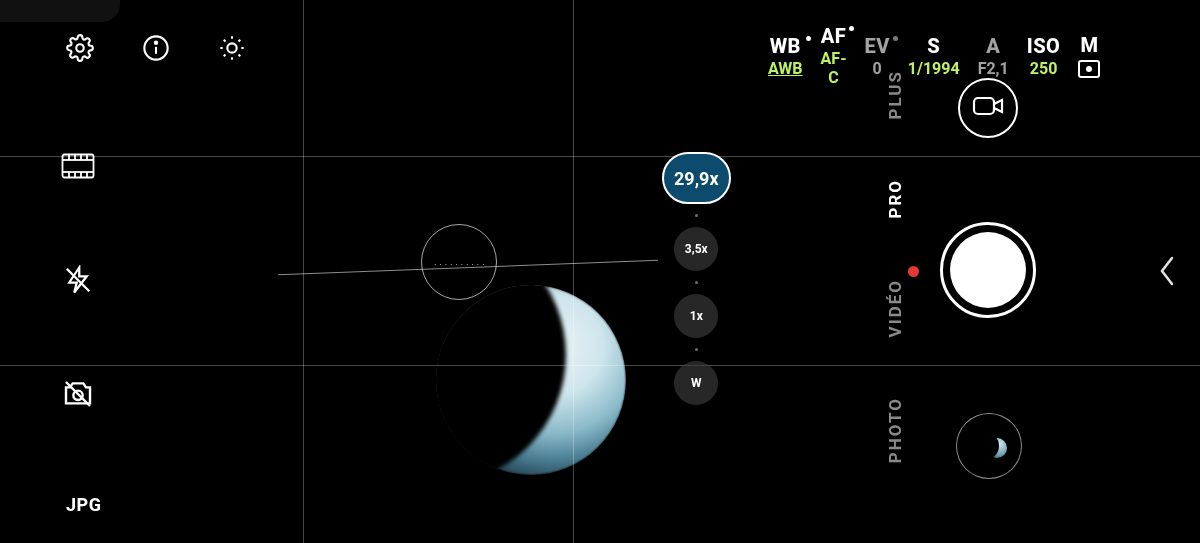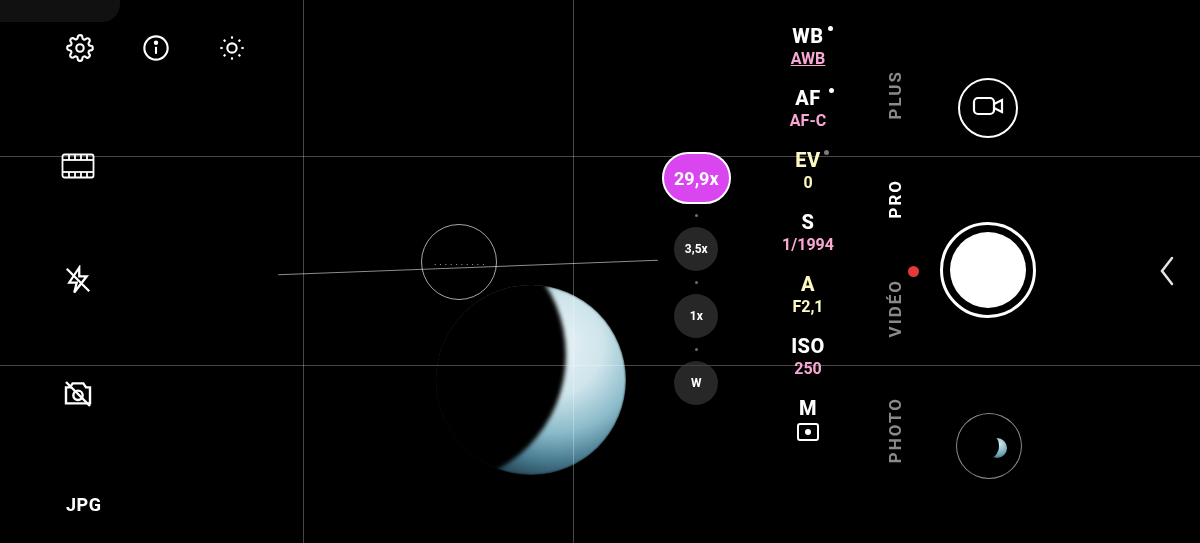--- a/index.html
+++ b/index.html
@@ -127,40 +127,39 @@
     align-items: center;
     justify-content: center;
     font-weight: 700;
     font-size: 12px;
     cursor: pointer;
     padding: 0 10px;
     background: rgba(60,60,60,0.65);
     color: #fff;
   }
   .zoom-active {
-    background: #d946ef;
+    background: #0c4a6e;
     border: 2px solid #fff;
     min-width: 62px; height: 52px;
     border-radius: 30px;
     font-size: 18px;
   }
   .zoom-w { background: rgba(60,60,60,0.65); }
   .zoom-dot {
     width: 3px; height: 3px;
     border-radius: 2px;
     background: rgba(200,200,200,0.55);
   }
 
   
   .pro-col {
     position: absolute;
     left: 768px; top: 24px;
     width: 80px;
     display: flex;
-    flex-direction: column;
     align-items: center;
     gap: 18px;
   }
   .pro-block {
     display: flex;
     flex-direction: column;
     align-items: center;
     gap: 1px;
     cursor: pointer;
     text-align: center;
@@ -168,24 +167,24 @@
   }
   .pro-label {
     font-weight: 800;
     font-size: 20px;
     letter-spacing: 0.5px;
     color: #fff;
   }
   .pro-value {
     font-weight: 700;
     font-size: 16px;
-    color: #f9a8d4;
+    color: #bef264;
   }
   .pro-value.underline { text-decoration: underline; }
-  .dimmed .pro-label, .dimmed .pro-value { color: #fef9c3; }
+  .dimmed .pro-label, .dimmed .pro-value { color: #a3a3a3; }
   .dot-indicator::after {
     content: "";
     position: absolute;
     top: 2px; right: -8px;
     width: 5px; height: 5px;
     border-radius: 50%;
     background: #fff;
   }
   .dimmed .dot-indicator::after { background: #7b7b7b; }
   .metering-icon {

